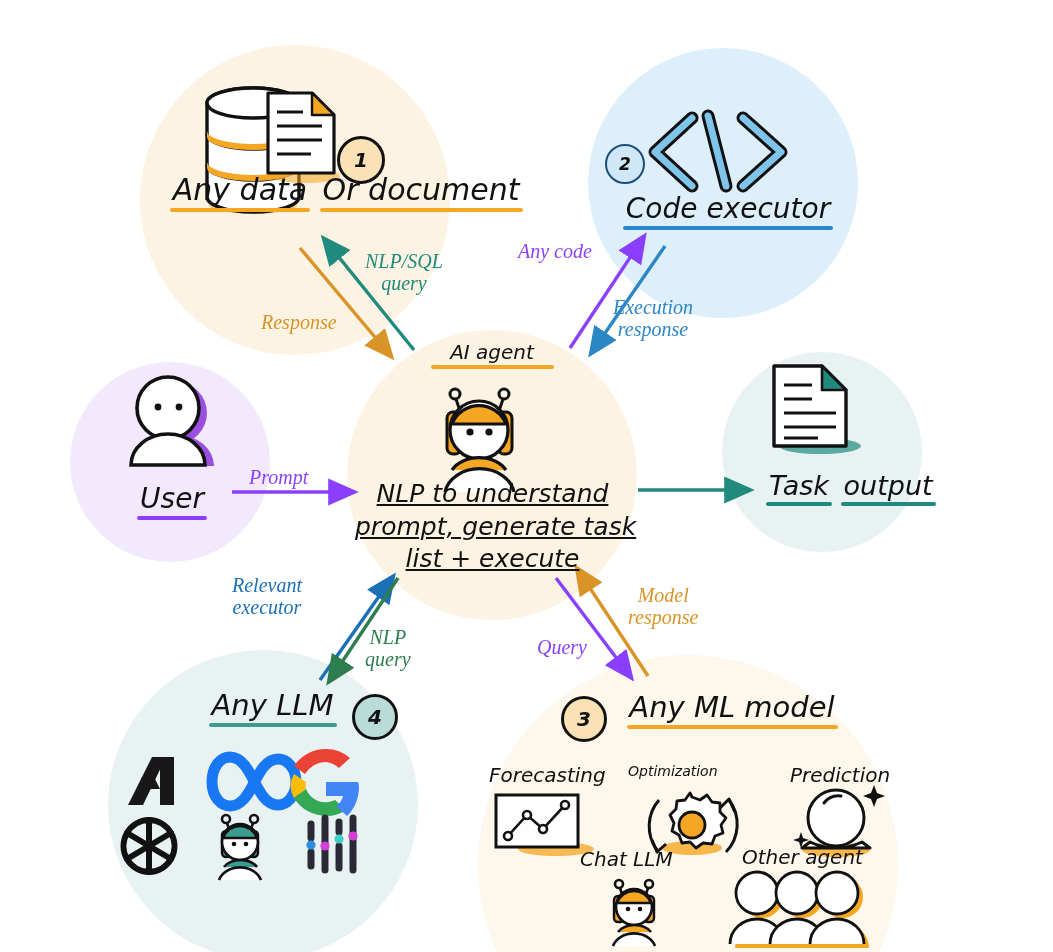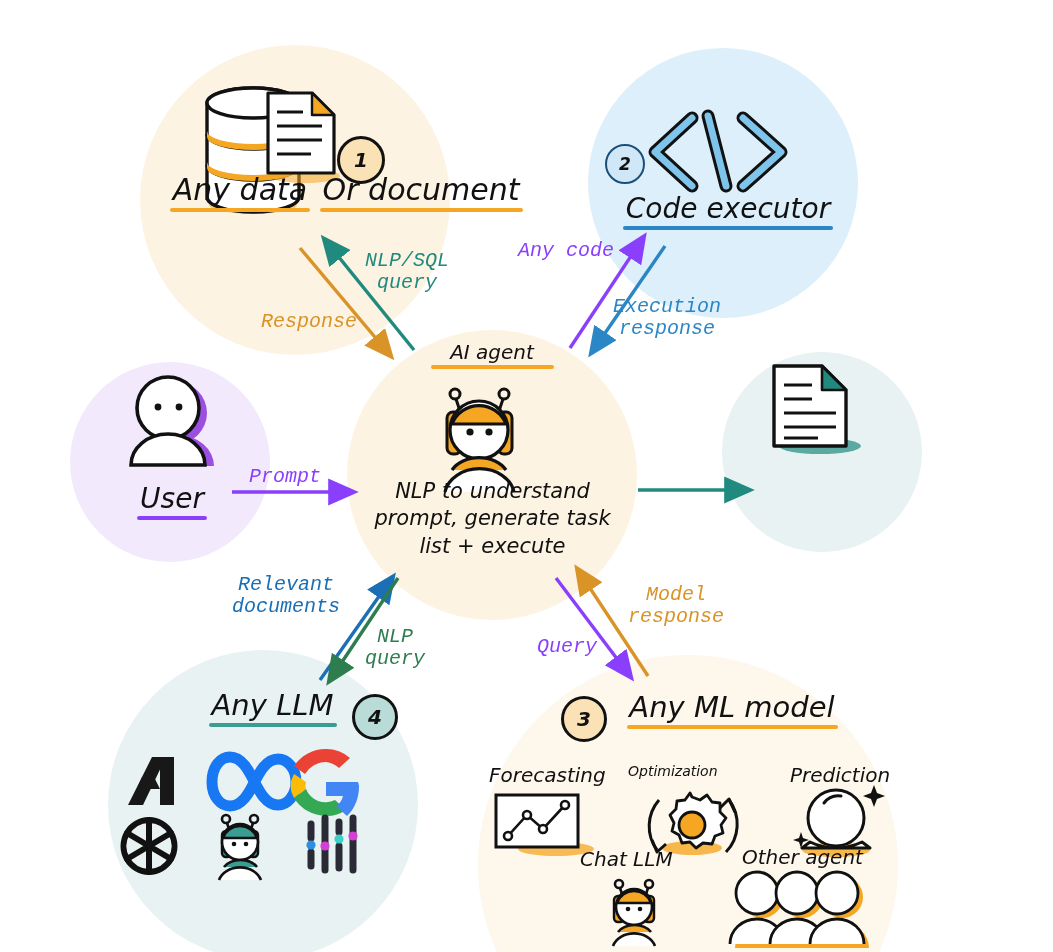--- a/index.html
+++ b/index.html
@@ -17,21 +17,21 @@
   }
   .ul{display:inline-block;}
   .ul-line{height:4px;border-radius:2px;margin-top:1px;}
   .badge{
     position:absolute;border-radius:50%;
     display:flex;align-items:center;justify-content:center;
     font-size:20px;font-style:italic;color:#111;font-weight:600;
   }
   .arrow-label{
     position:absolute;font-style:italic;white-space:pre;line-height:1.12;
-    font-family:Liberation Mono, monospace;
+    font-family:Liberation Serif, serif;
   }
   svg.overlay{position:absolute;left:0;top:0;width:1053px;height:952px;pointer-events:none;}
   .subcap{position:absolute;font-style:italic;white-space:nowrap;color:#111;}
 </style>
 </head>
 <body>
 
 <div id="stage">
 
   <div class="node" style="left:140px;top:45px;width:310px;height:310px;background:#fdf3e2;"></div>
@@ -287,33 +287,43 @@
     </div>
   </div>
 
   <div class="node-label" style="left:392px;top:340px;width:200px;font-size:20px;">
     <div class="ul">
       <div>AI agent</div>
       <div class="ul-line" style="background: rgb(245, 166, 35); width: 123px;"></div>
     </div>
   </div>
 
-  <div class="node-label" style="left:355px;top:478px;width:275px;font-size:21px;line-height:1.3;color:#111;">
+  <div class="node-label" style="left:355px;top:478px;width:275px;font-size:25px;line-height:1.3;color:#111;text-decoration:underline;">
     <div>NLP to understand</div>
     <div>prompt, generate task</div>
     <div>list + execute</div>
   </div>
 
   <div class="node-label" style="left:122px;top:482px;width:100px;font-size:28px;">
     <div class="ul">
       <div>User</div>
       <div class="ul-line" style="background: rgb(138, 63, 252); width: 70px;"></div>
     </div>
   </div>
 
+  <div class="node-label" style="left:766px;top:468px;width:130px;font-size:27px;">
+    <div class="ul">
+      <div>Task</div>
+      <div class="ul-line" style="background: rgb(31, 138, 125); width: 66px;"></div>
+    </div>
+    <div class="ul" style="margin-top:2px;">
+      <div>output</div>
+      <div class="ul-line" style="background: rgb(31, 138, 125); width: 95px;"></div>
+    </div>
+  </div>
 
   <div class="node-label" style="left:185px;top:688px;width:175px;font-size:29px;">
     <div class="ul">
       <div>Any LLM</div>
       <div class="ul-line" style="background: rgb(59, 156, 146); width: 128px;"></div>
     </div>
   </div>
 
   <div class="node-label" style="left:612px;top:690px;width:240px;font-size:29px;">
     <div class="ul">
@@ -334,21 +344,21 @@
   <div class="arrow-label" style="left:261px;top:311px;font-size:20px;color:#d99326;">Response</div>
 
   <div class="arrow-label" style="left:518px;top:240px;font-size:20px;color:#8a3ffc;">Any code</div>
 
   <div class="arrow-label" style="left:613px;top:296px;font-size:20px;color:#2b86c5;text-align:center;">Execution
 response</div>
 
   <div class="arrow-label" style="left:249px;top:466px;font-size:20px;color:#8a3ffc;">Prompt</div>
 
   <div class="arrow-label" style="left:232px;top:574px;font-size:20px;color:#1a6fb5;text-align:center;">Relevant
-documents</div>
+executor</div>
 
   <div class="arrow-label" style="left:365px;top:626px;font-size:20px;color:#2e7d4f;text-align:center;">NLP
 query</div>
 
   <div class="arrow-label" style="left:537px;top:636px;font-size:20px;color:#8a3ffc;">Query</div>
 
   <div class="arrow-label" style="left:628px;top:584px;font-size:20px;color:#d99326;text-align:center;">Model
 response</div>
 
 </div>

